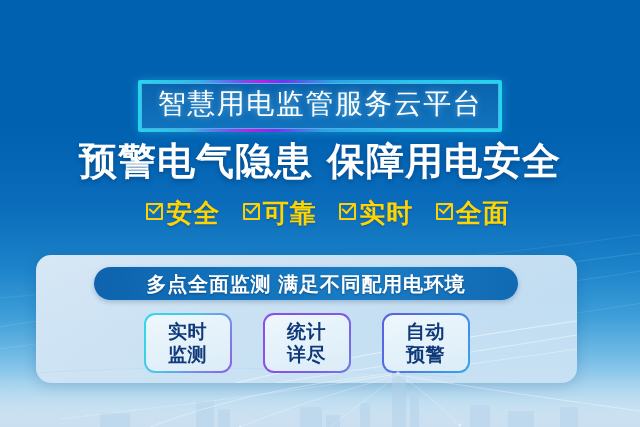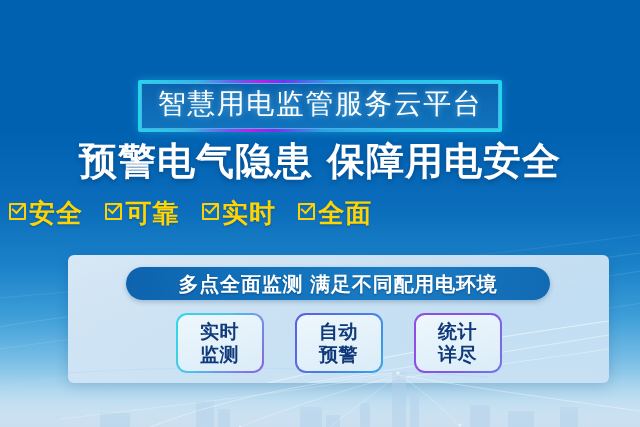--- a/index.html
+++ b/index.html
@@ -50,21 +50,21 @@
   .headline{
     position:absolute;left:0;right:0;top:134px;text-align:center;
     font-size:38px;line-height:54px;font-weight:bold;color:#ffffff;
     letter-spacing:1px;white-space:nowrap;
     text-shadow:0 2px 5px rgba(0,40,90,.45);
   }
   .headline .gap{display:inline-block;width:14px;}
 
   
   .checkrow{
-    position:absolute;left:0;right:0;top:198px;text-align:left;white-space:nowrap;
+    position:absolute;left:16px;right:0;top:198px;text-align:center;white-space:nowrap;
   }
   .chk-item{display:inline-block;margin:0 9px;vertical-align:middle;}
   .chk-box{
     display:inline-block;width:13px;height:13px;position:relative;
     border:2px solid #ffd100;border-radius:1px;vertical-align:middle;
     margin-right:3px;margin-top:-3px;
   }
   .chk-box::after{
     content:"";position:absolute;left:1px;top:-1px;
     width:10px;height:5px;border-left:2px solid #ffd100;border-bottom:2px solid #ffd100;
@@ -72,22 +72,22 @@
   }
   .chk-label{
     display:inline-block;vertical-align:middle;
     font-size:26px;line-height:30px;font-weight:bold;color:#ffd400;
     letter-spacing:1px;
     text-shadow:0 1px 2px rgba(0,40,90,.35);
   }
 
   
   .panel{
-    position:absolute;left:68px;top:255px;width:541px;height:128px;
-    border-radius:6px;
+    position:absolute;left:36px;top:255px;width:541px;height:128px;
+    border-radius:15px;
     background:linear-gradient(165deg,
       rgba(222,235,246,.97) 0%,
       rgba(212,230,245,.95) 35%,
       rgba(205,227,244,.93) 65%,
       rgba(203,226,244,.92) 100%);
     box-shadow:0 3px 14px rgba(0,45,95,.18);
     overflow:hidden;
   }
   .panel-net{position:absolute;left:0;top:0;width:541px;height:128px;pointer-events:none;}
 
@@ -190,30 +190,30 @@
       <span class="pill-text"><span>多点全面监测</span><span class="gap"></span><span>满足不同配用电环境</span></span>
     </div>
 
     <div class="cards">
       <div class="card c1">
         <div class="card-inner">
           <span class="card-line">实时</span>
           <span class="card-line">监测</span>
         </div>
       </div>
+      <div class="card c2">
+        <div class="card-inner">
+          <span class="card-line">统计</span>
+          <span class="card-line">详尽</span>
+        </div>
+      </div>
       <div class="card c3">
         <div class="card-inner">
           <span class="card-line">自动</span>
           <span class="card-line">预警</span>
-        </div>
-      </div>
-      <div class="card c2">
-        <div class="card-inner">
-          <span class="card-line">统计</span>
-          <span class="card-line">详尽</span>
         </div>
       </div>
     </div>
   </div>
 
   <svg class="city" viewBox="0 0 640 70" preserveAspectRatio="none">
     <defs>
       <linearGradient id="bld" x1="0" y1="0" x2="0" y2="1">
         <stop offset="0%" stop-color="#b9d4ea" stop-opacity="0.55"></stop>
         <stop offset="100%" stop-color="#9cc2e2" stop-opacity="0.25"></stop>

